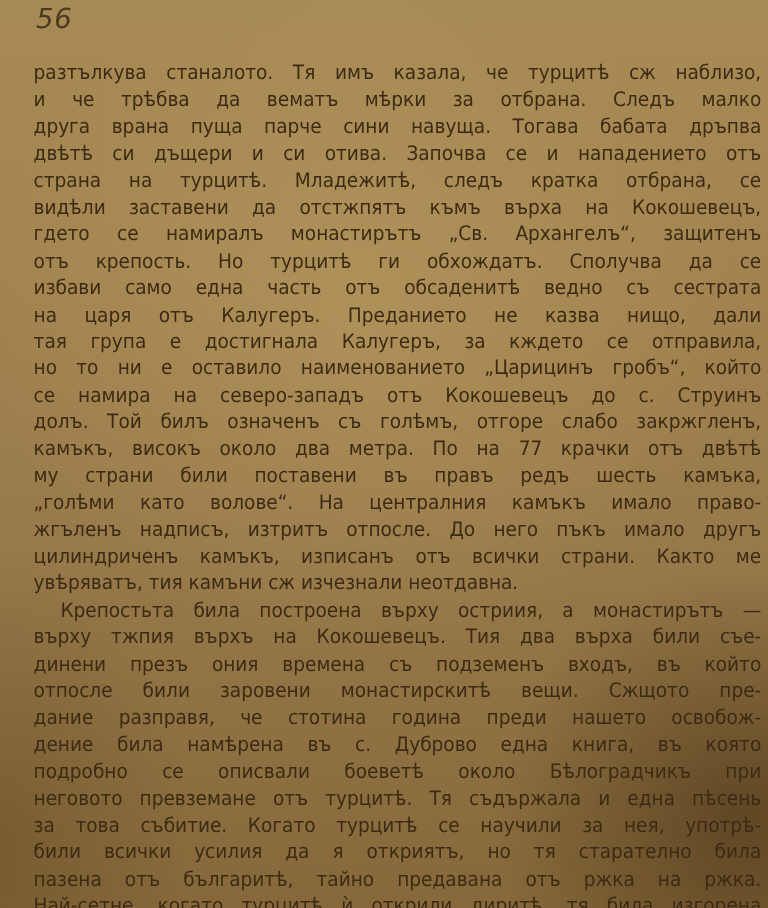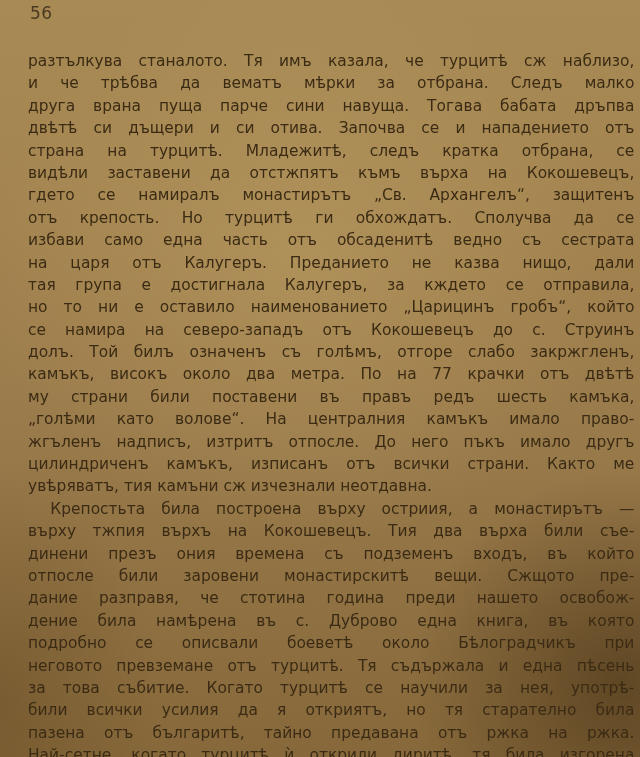--- a/index.html
+++ b/index.html
@@ -22,23 +22,24 @@
         radial-gradient(ellipse 260px 260px at 620px 680px, rgba(60,40,15,0.55), rgba(60,40,15,0) 80%),
         radial-gradient(ellipse 200px 300px at 0px 700px, rgba(90,65,28,0.35), rgba(90,65,28,0) 80%),
         linear-gradient(180deg, #a88a55 0%, #a38450 30%, #98794a 60%, #86683a 100%);
       overflow: hidden;
     }
     .page-number {
       position: absolute;
       left: 30px;
       top: 3px;
       font-family: "DejaVu Sans", sans-serif;
-      font-size: 17px;
+      font-size: 23px;
       color: #4a3a22;
       letter-spacing: 0.5px;
+      font-style: italic;
     }
     .text-block {
       position: absolute;
       left: 28px;
       top: 50px;
       width: 610px;
       font-family: "DejaVu Sans", sans-serif;
       font-size: 16.6px;
       color: #3b2b14;
       transform: scaleX(0.93);

